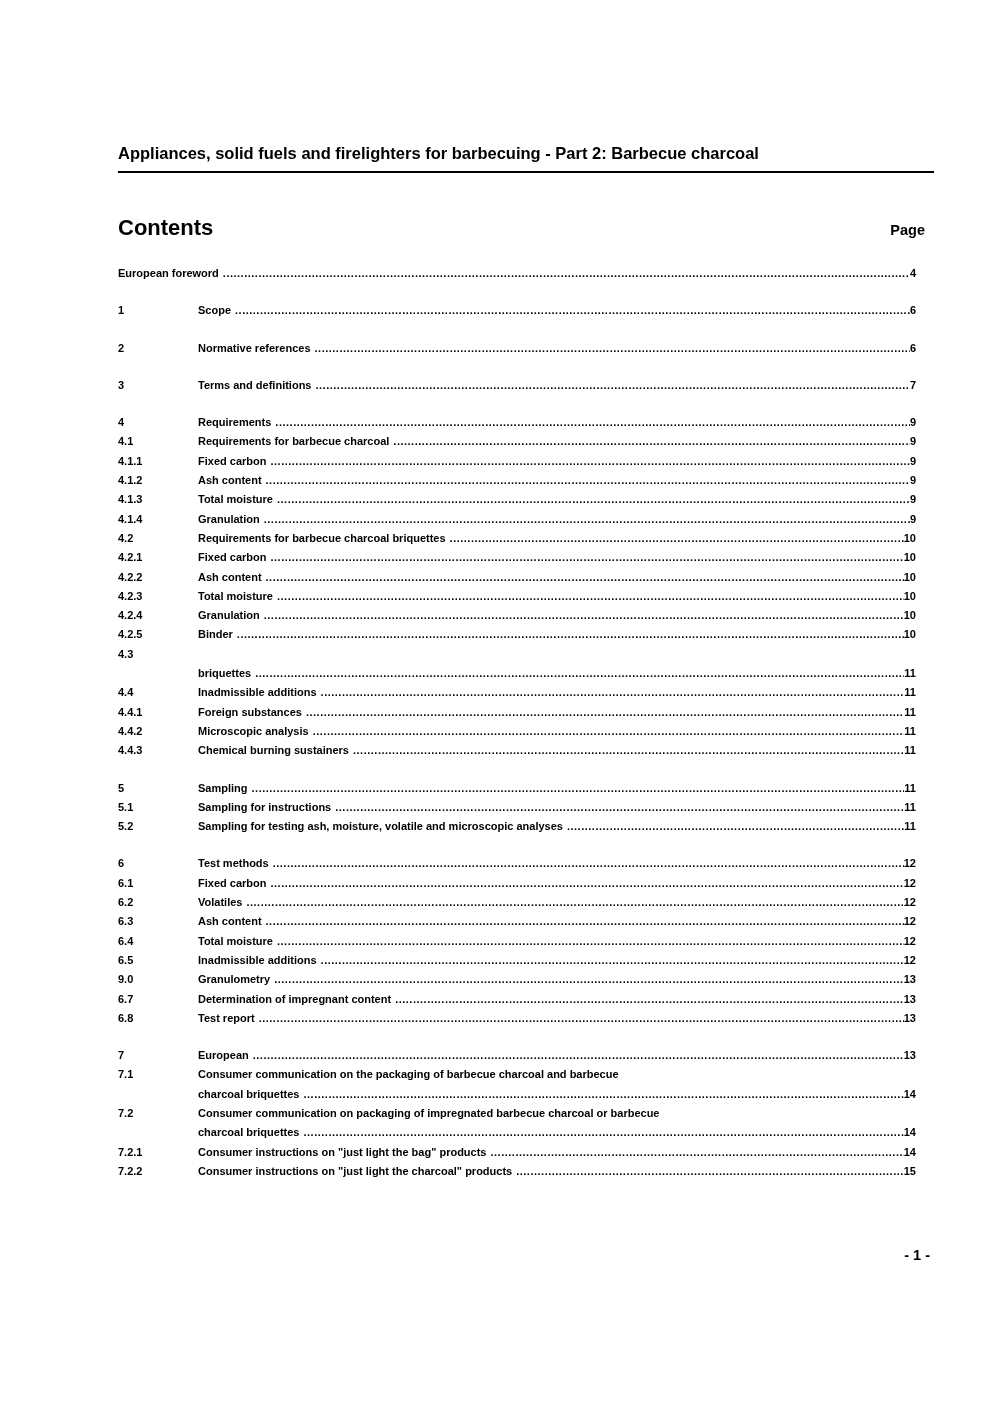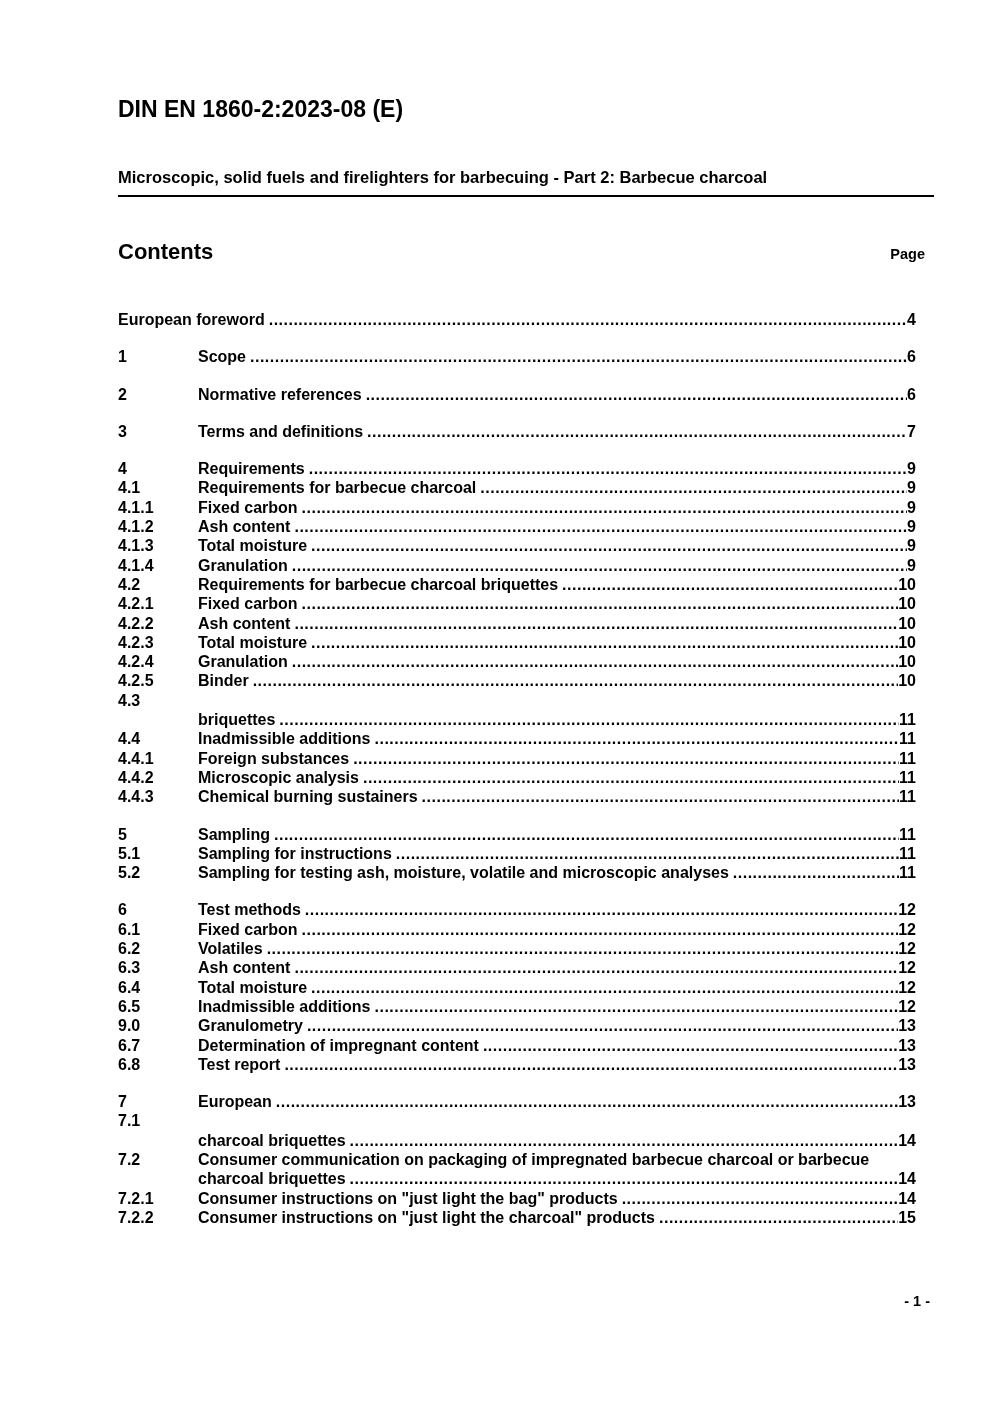--- a/index.html
+++ b/index.html
@@ -31,22 +31,22 @@
   .doc-title span { display: block; }
   .contents-row {
     margin-top: 42px;
     display: flex;
     justify-content: space-between;
     align-items: baseline;
   }
   .contents-heading { margin: 0; font-size: 22px; font-weight: bold; text-align: right; }
   .page-label { font-size: 14.5px; padding-right: 9px; }
   .toc {
-    margin-top: 45px;
-    font-size: 16px;
+    margin-top: 23px;
+    font-size: 11px;
     line-height: 19.3px;
     padding-right: 18px;
   }
   .toc-group + .toc-group { margin-top: 18px; }
   .toc-row { display: flex; align-items: baseline; }
   .toc-num { flex: 0 0 80px; }
   .toc-title { flex: 0 0 auto; white-space: nowrap; }
   .toc-leader {
     flex: 1 1 auto;
     overflow: hidden;
@@ -63,24 +63,23 @@
     text-align: right;
     font-size: 14.5px;
     padding-right: 4px;
   }
 </style>
 </head>
 <body>
 
 <div class="page">
 
-  <h1 class="doc-number">DIN EN 1860-2:2023-08 (E)</h1>
 
   <div class="doc-title">
-    <span>Microscopic, solid fuels and firelighters for barbecuing - Part 2: Barbecue charcoal</span>
+    <span>Appliances, solid fuels and firelighters for barbecuing - Part 2: Barbecue charcoal</span>
   </div>
 
   <div class="contents-row">
     <h2 class="contents-heading">Contents</h2>
     <span class="page-label">Page</span>
   </div>
 
   <div class="toc" id="toc">
       <div class="toc-group">
         <div class="toc-row">
@@ -300,20 +299,21 @@
       </div>
       <div class="toc-group">
         <div class="toc-row">
     <span class="toc-num">7</span>
     <span class="toc-title">European</span>
     <span class="toc-leader"></span>
     <span class="toc-page">13</span>
   </div>
         <div class="toc-row">
     <span class="toc-num">7.1</span>
+    <span class="toc-title">Consumer communication on the packaging of barbecue charcoal and barbecue</span>
 
   </div>
         <div class="toc-row">
     <span class="toc-num"></span>
     <span class="toc-title">charcoal briquettes</span>
     <span class="toc-leader"></span>
     <span class="toc-page">14</span>
   </div>
         <div class="toc-row">
     <span class="toc-num">7.2</span>

